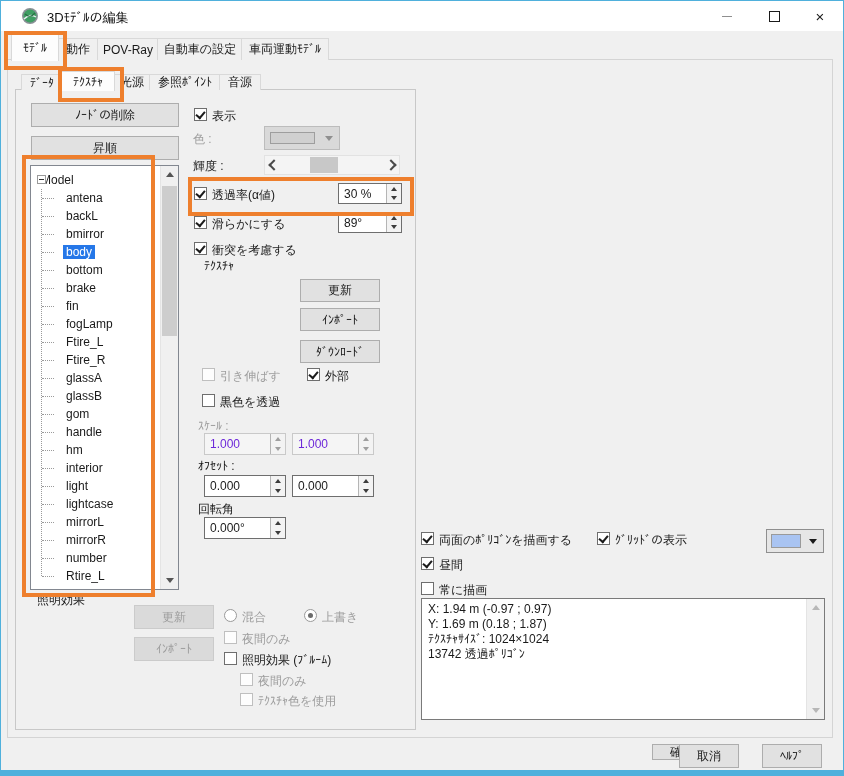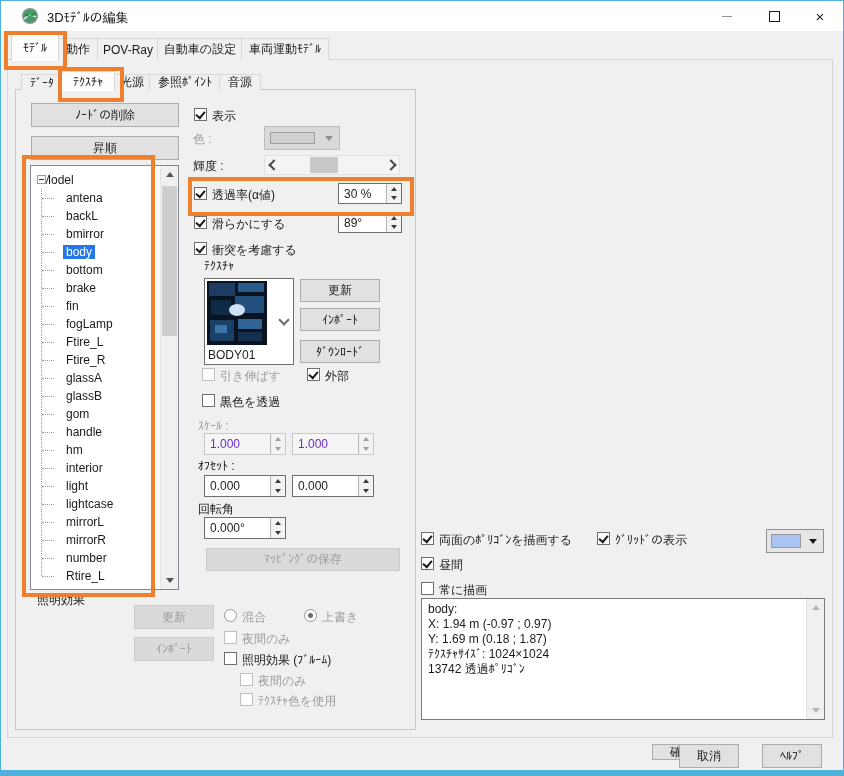--- a/index.html
+++ b/index.html
@@ -240,36 +240,20 @@
         </span>
       </span>
   </div>
 
   <span class="cb checked" style="left:193px;top:241px;"></span>
   <span class="lbl" style="left:211px;top:241px;">衝突を考慮する</span>
 
   <div class="group" style="left:191px;top:264px;width:216px;height:313px;"></div>
   <span class="group-label" style="left:200px;top:258px;">ﾃｸｽﾁｬ</span>
 
-  <div class="texbox" style="left:203px;top:277px;width:90px;height:87px;">
-    <svg style="position:absolute;left:2px;top:2px;" width="60" height="64" viewBox="0 0 60 64">
-      <rect width="60" height="64" fill="#0a1420"></rect>
-      <rect x="2" y="2" width="26" height="13" fill="#1c3c64"></rect>
-      <rect x="31" y="2" width="26" height="9" fill="#2a5a8c"></rect>
-      <rect x="4" y="19" width="20" height="15" fill="#0f2a47"></rect>
-      <rect x="28" y="15" width="29" height="17" fill="#244e7c"></rect>
-      <ellipse cx="30" cy="29" rx="8" ry="6" fill="#cfe2f2"></ellipse>
-      <rect x="3" y="39" width="24" height="21" fill="#1a4066"></rect>
-      <rect x="31" y="38" width="24" height="10" fill="#2f6496"></rect>
-      <rect x="31" y="51" width="24" height="9" fill="#14304f"></rect>
-      <rect x="8" y="44" width="12" height="8" fill="#3a76ad"></rect>
-    </svg>
-    <span class="abs" style="right:5px;top:34px;"><span class="chev down"></span></span>
-    <span class="abs" style="left:3px;bottom:2px;font-size:12px;">BODY01</span>
-  </div>
 
   <div class="btn" style="left:299px;top:278px;width:80px;height:23px;">更新</div>
   <div class="btn" style="left:299px;top:307px;width:80px;height:23px;">ｲﾝﾎﾟｰﾄ</div>
   <div class="btn" style="left:299px;top:339px;width:80px;height:23px;">ﾀﾞｳﾝﾛｰﾄﾞ</div>
 
   <span class="cb disabled" style="left:201px;top:367px;"></span>
   <span class="lbl gray" style="left:219px;top:367px;">引き伸ばす</span>
   <span class="cb checked" style="left:306px;top:367px;"></span>
   <span class="lbl" style="left:324px;top:367px;">外部</span>
 
@@ -330,21 +314,20 @@
     <span class="updown">
         <span class="upbtn">
           <span class="tri-up"></span>
         </span>
         <span class="dnbtn">
           <span class="tri-dn"></span>
         </span>
       </span>
   </div>
 
-  <div class="btn disabled" style="left:205px;top:547px;width:194px;height:23px;">ﾏｯﾋﾟﾝｸﾞの保存</div>
 
   <div class="group" style="left:20px;top:597px;width:387px;height:109px;"></div>
   <span class="group-label" style="left:33px;top:591px;">照明効果</span>
 
 
   <div class="btn disabled" style="left:133px;top:604px;width:80px;height:24px;">更新</div>
   <div class="btn disabled" style="left:133px;top:636px;width:80px;height:24px;">ｲﾝﾎﾟｰﾄ</div>
 
   <span class="radio" style="left:223px;top:608px;"></span>
   <span class="lbl gray" style="left:241px;top:608px;">混合</span>
@@ -434,21 +417,20 @@
     <span class="swatch"></span>
     <span class="arr"></span>
   </div>
   <span class="cb checked" style="left:420px;top:556px;"></span>
   <span class="lbl" style="left:438px;top:556px;">昼間</span>
   <span class="cb" style="left:420px;top:581px;"></span>
   <span class="lbl" style="left:438px;top:581px;">常に描画</span>
 
   <div class="infobox" style="left:420px;top:597px;width:404px;height:122px;">
     <div class="txt">
-      <span>body:</span>
       <span>X: 1.94 m (-0.97 ; 0.97)</span>
       <span>Y: 1.69 m (0.18 ; 1.87)</span>
       <span>ﾃｸｽﾁｬｻｲｽﾞ: 1024×1024</span>
       <span>13742 透過ﾎﾟﾘｺﾞﾝ</span>
     </div>
     <div class="sb-v">
       <div class="sb-btn">
           <span class="sb-tri-up light"></span>
         </div>
       <div class="sb-btn bottom">

